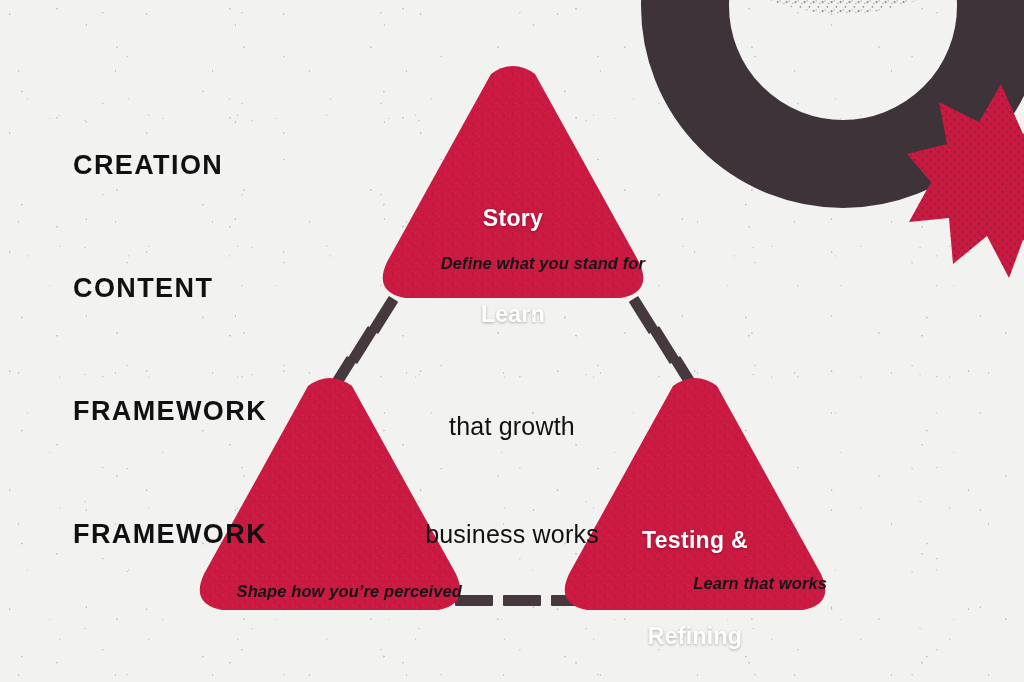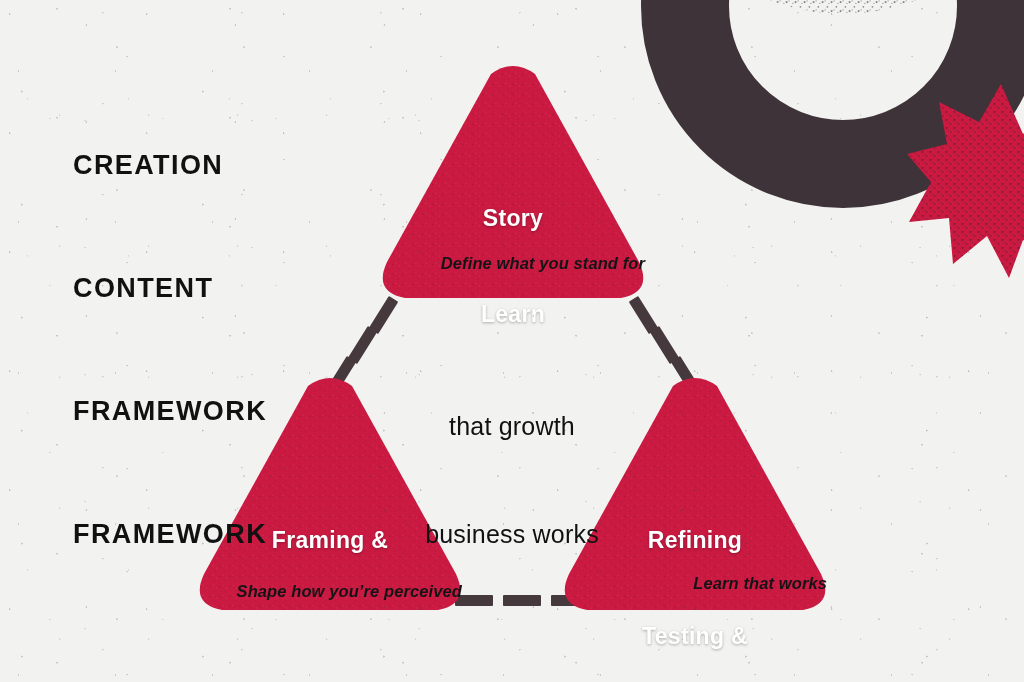--- a/index.html
+++ b/index.html
@@ -215,40 +215,39 @@
         <clipPath id="triclip2">
           <path d="M110 12 Q132 -4 154 12 L258 200 Q272 230 240 236 L24 236 Q-8 230 6 200 Z"></path>
         </clipPath>
       </defs>
       <path d="M110 12 Q132 -4 154 12 L258 200 Q272 230 240 236 L24 236 Q-8 230 6 200 Z" fill="#ca1a42"></path>
       <g clip-path="url(#triclip2)" opacity=".30">
         <rect x="0" y="0" width="264" height="242" fill="url(#speck3)"></rect>
       </g>
     </svg>
     <div class="tri-title" style="top:86px;">
-      <div>Framing &amp;</div>
     </div>
     <div class="tri-cap" style="top:208px;font-style:italic;">Shape how you’re perceived</div>
   </div>
 
   <div class="tri-wrap" style="left:563px; top:374px; width:264px; height:242px;">
     <svg class="tri-shape" viewBox="0 0 264 242">
       <defs>
         <clipPath id="triclip3">
           <path d="M110 12 Q132 -4 154 12 L258 200 Q272 230 240 236 L24 236 Q-8 230 6 200 Z"></path>
         </clipPath>
       </defs>
       <path d="M110 12 Q132 -4 154 12 L258 200 Q272 230 240 236 L24 236 Q-8 230 6 200 Z" fill="#ca1a42"></path>
       <g clip-path="url(#triclip3)" opacity=".30">
         <rect x="0" y="0" width="264" height="242" fill="url(#speck3)"></rect>
       </g>
     </svg>
     <div class="tri-title" style="top:86px;">
+      <div>Testing &amp;</div>
       <div>Refining</div>
-      <div>Testing &amp;</div>
     </div>
     <div class="tri-cap" style="top:200px;">Learn that works</div>
   </div>
 
   <div class="goal">
     <div>that growth</div>
     <div>business works</div>
   </div>
 
   <div class="grain"></div>

